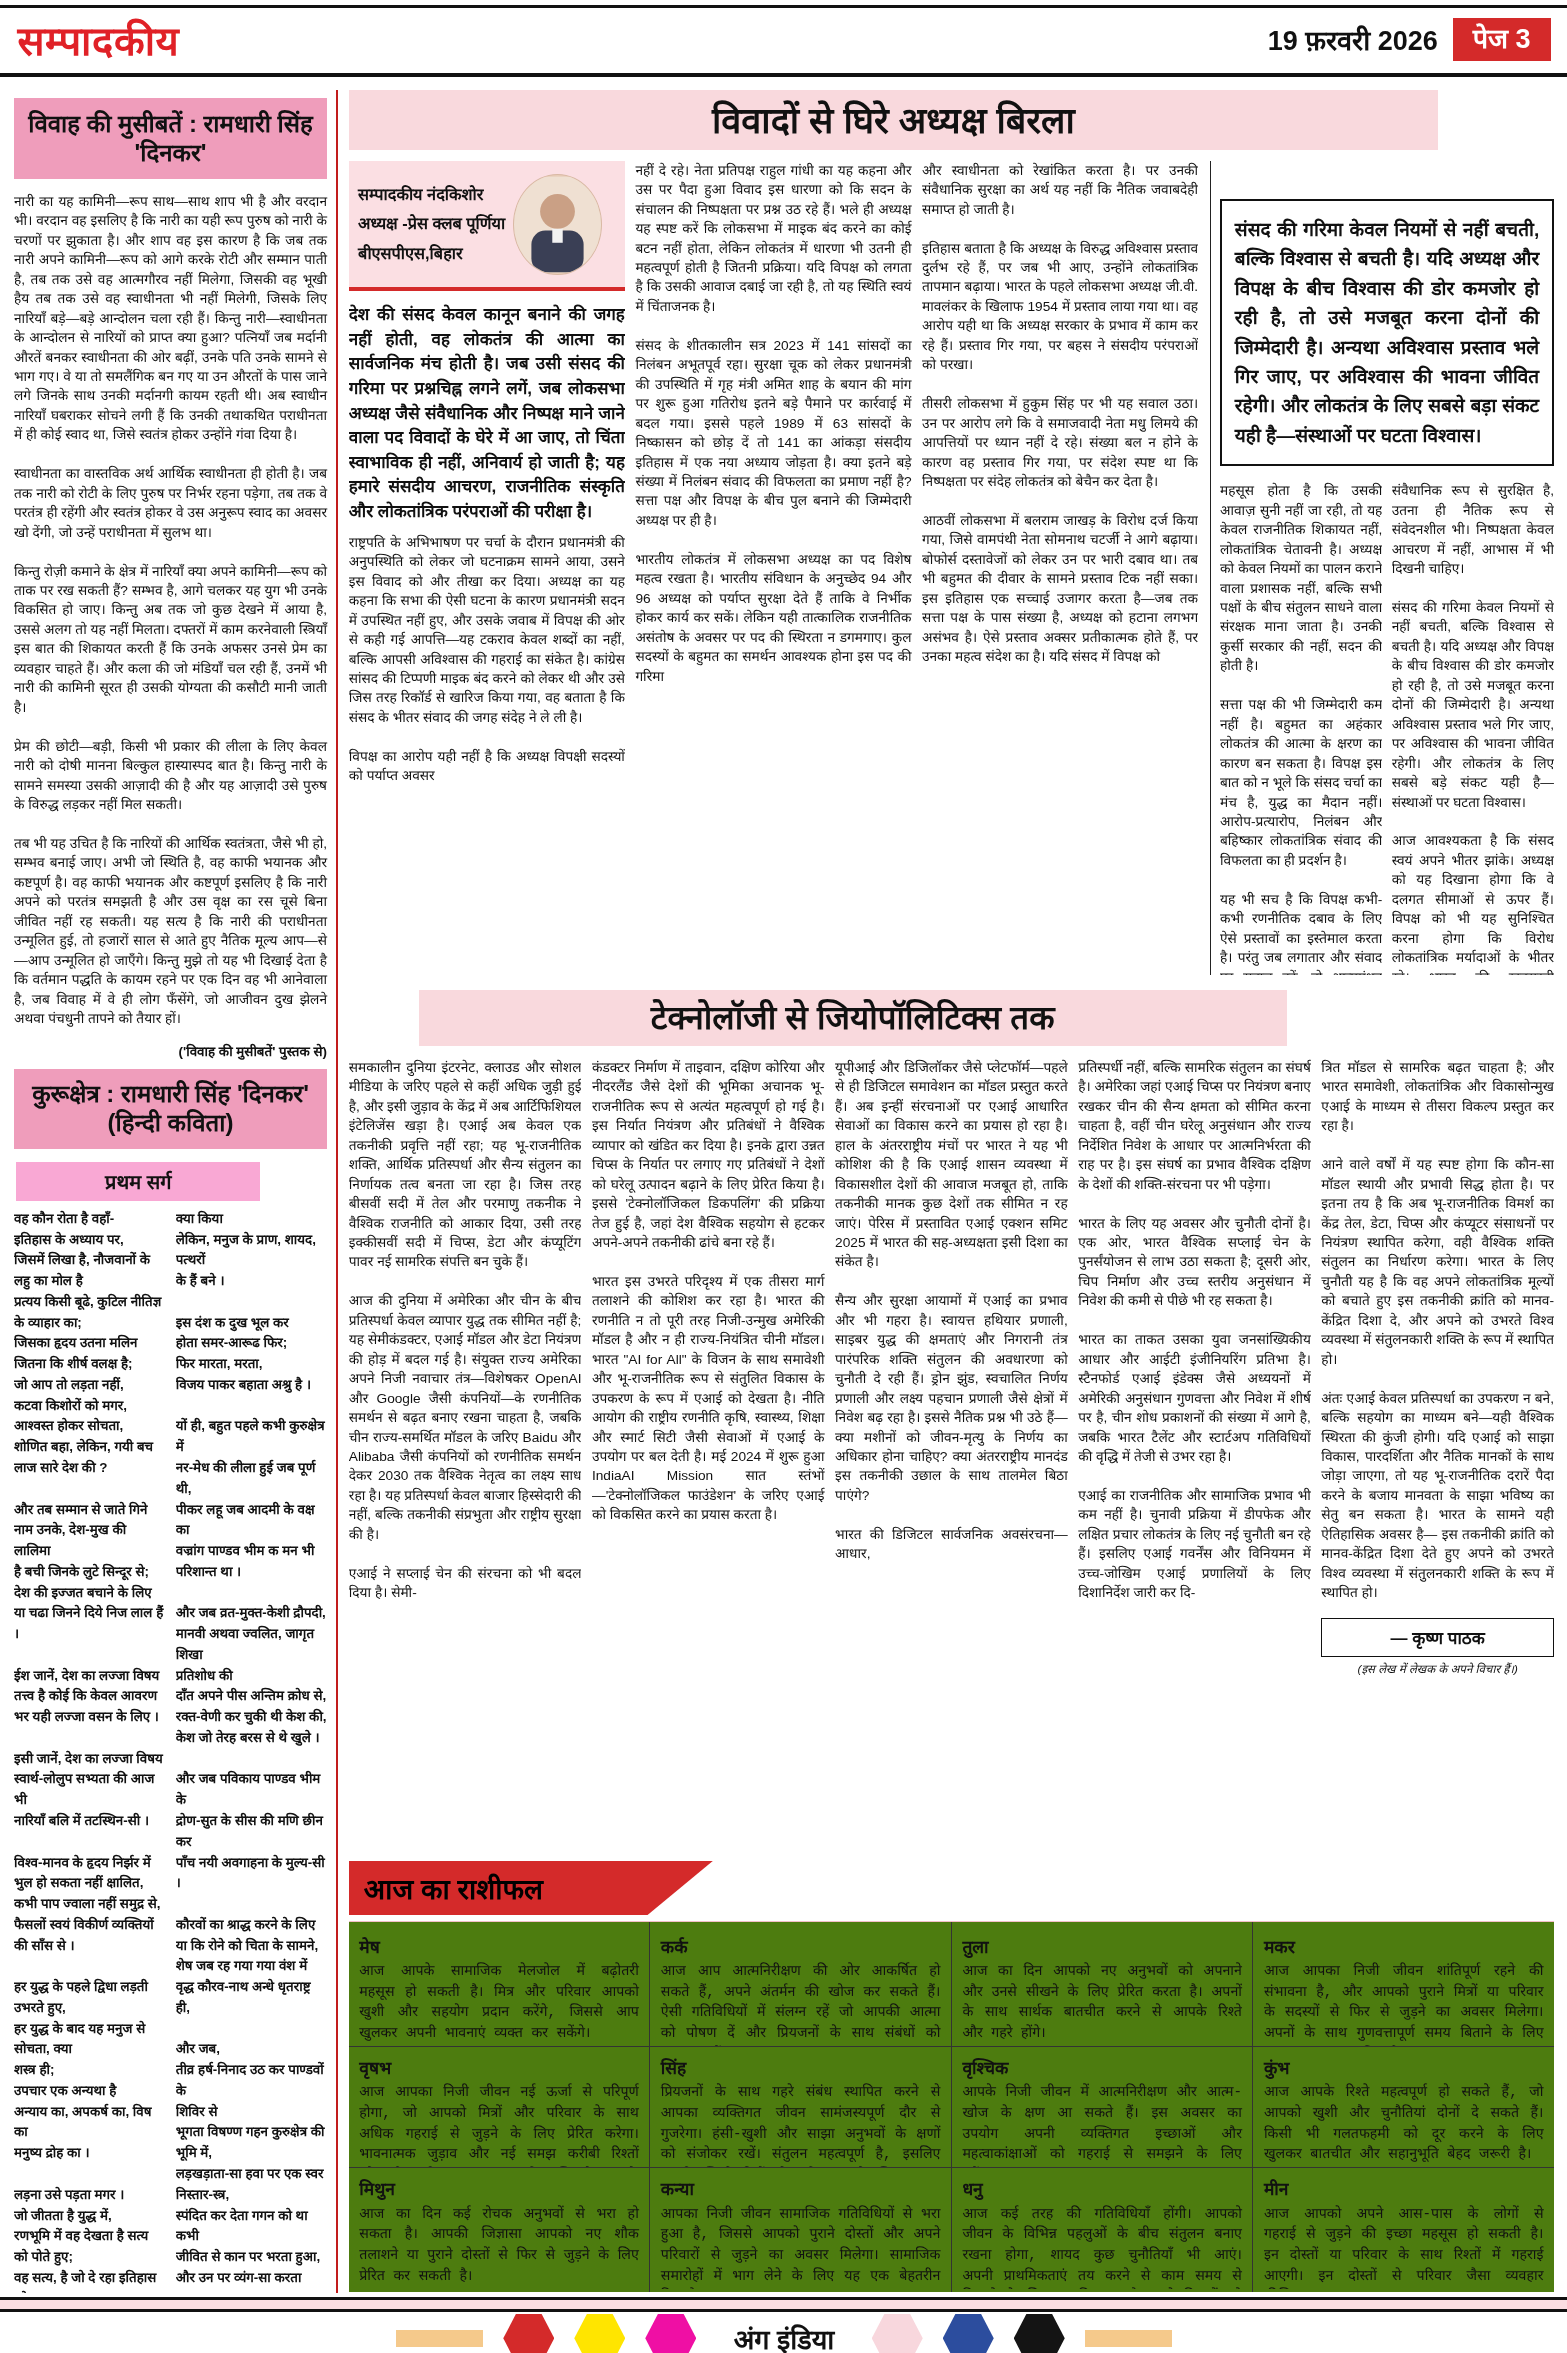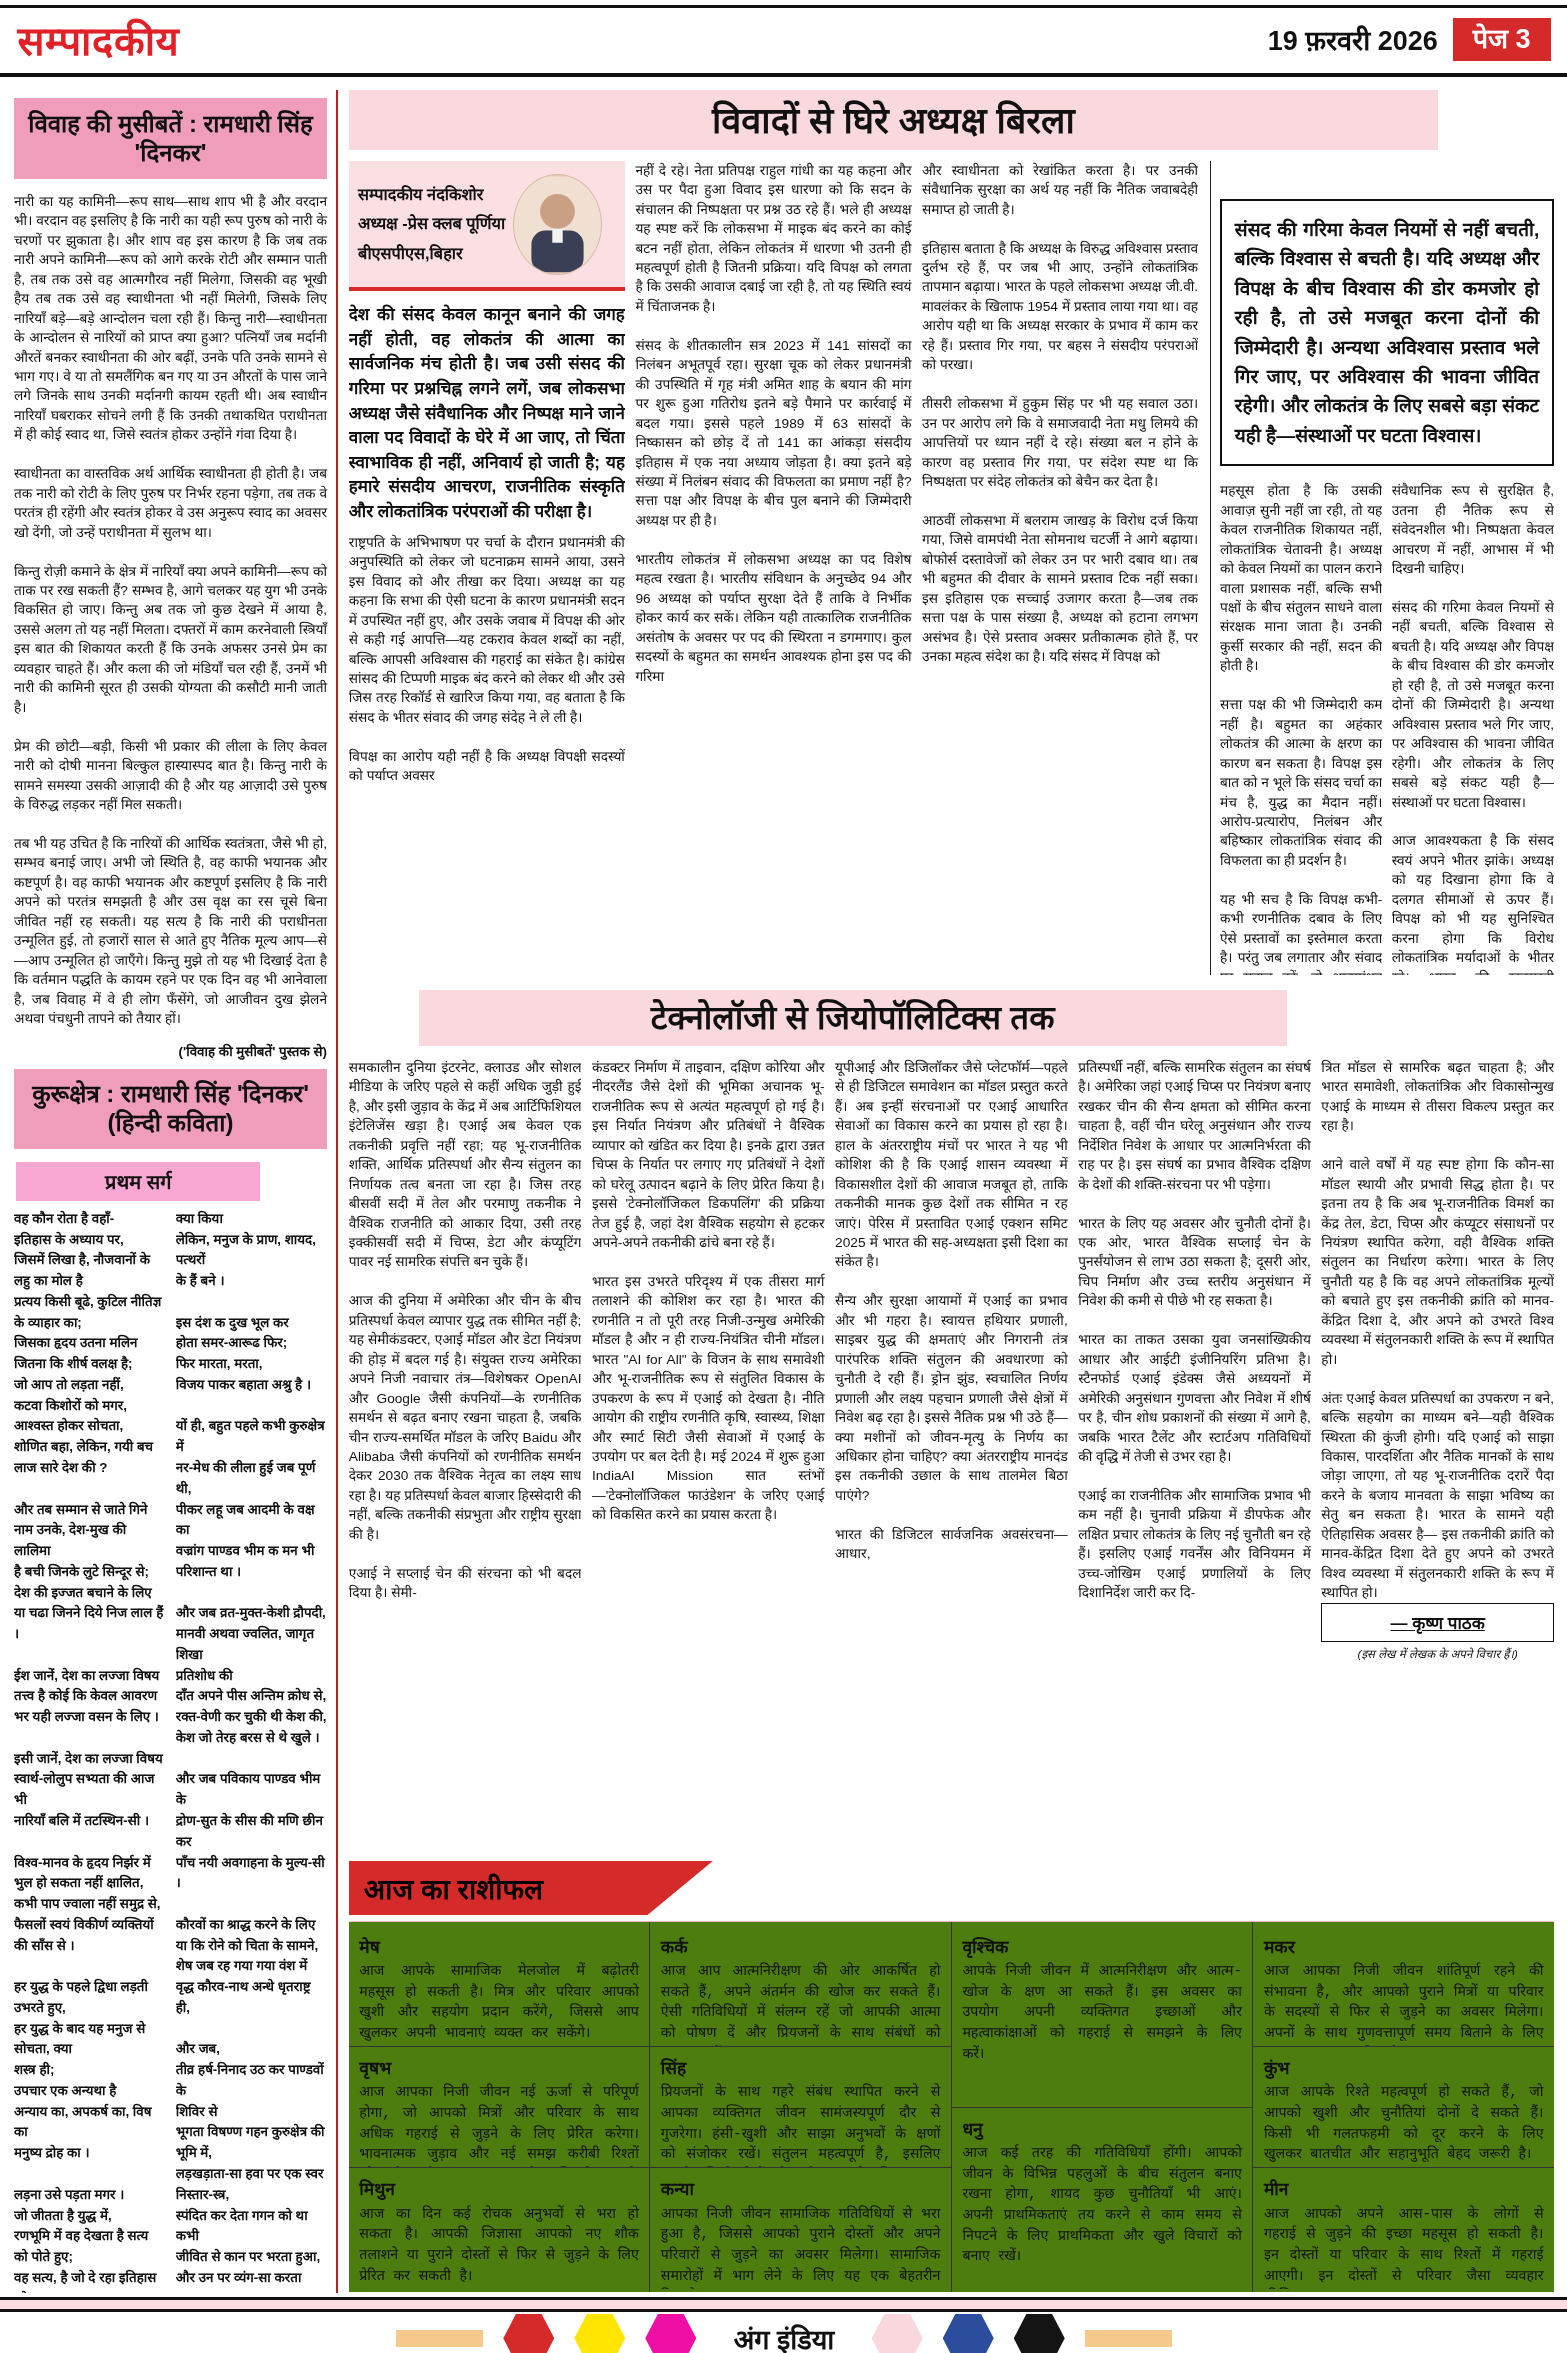--- a/index.html
+++ b/index.html
@@ -48,21 +48,21 @@
         margin-bottom:8.1px;white-space:pre-line;}
   .quote-box{border:2.3px solid #111;padding:14px 12.8px;font-size:19px;font-weight:bold;
              line-height:1.55;text-align:justify;margin:38px 0 15px 0;white-space:pre-line;}
   .rightA .cols{gap:9.3px;}
   
   .rowB{margin-top:15px;height:855px;overflow:hidden;display:flex;flex-direction:column;}
   .band-wrap-b{margin:0 0 11.6px 70px;width:72%;}
   .band-wrap-b .big-band{font-size:33px;}
   .tech-cols{display:flex;gap:10.5px;flex:1;overflow:hidden;}
   .byline-box{border:1.7px solid #111;font-weight:bold;font-size:17px;text-align:center;
-              padding:7px 4.7px;text-decoration:underline;}
+              padding:7px 4.7px;margin-top:15px;}
   .byline-note{font-size:11.6px;text-align:center;margin-top:4.7px;font-style:italic;}
   
   .rowC{margin-top:16.3px;height:431px;display:flex;flex-direction:column;overflow:hidden;}
   .horo-head{background:#d42a2a;color:#111;width:326px;
              clip-path:polygon(0 0,100% 0,82% 100%,0 100%);padding:8.1px 23px 8.1px 15px;}
   .horo-head span{font-size:28px;font-weight:bold;color:#000;margin-top:28px;}
   .horo-panel{background:#4d7c0f;flex:1;display:flex;margin-top:5.8px;overflow:hidden;
               border-top:1.2px solid #f3bfc8;font-family:Liberation Mono, monospace;}
   .horo-col{flex:1;display:flex;flex-direction:column;border-right:1.2px solid #333;
             padding:3.5px 0;min-width:0;}
@@ -363,20 +363,24 @@
             <div class="sign">सिंह</div>
             <div class="sign-text">प्रियजनों के साथ गहरे संबंध स्थापित करने से आपका व्यक्तिगत जीवन सामंजस्यपूर्ण दौर से गुजरेगा। हंसी-खुशी और साझा अनुभवों के क्षणों को संजोकर रखें। संतुलन महत्वपूर्ण है, इसलिए अपनी जिम्मेदारियों के बीच अपने लिए समय निकालें।</div>
           </div>
           <div class="horo-cell">
             <div class="sign">कन्या</div>
             <div class="sign-text">आपका निजी जीवन सामाजिक गतिविधियों से भरा हुआ है, जिससे आपको पुराने दोस्तों और अपने परिवारों से जुड़ने का अवसर मिलेगा। सामाजिक समारोहों में भाग लेने के लिए यह एक बेहतरीन दिन है।</div>
           </div>
         </div>
         <div class="horo-col">
           <div class="horo-cell">
+            <div class="sign">तुला</div>
+            <div class="sign-text">आज का दिन आपको नए अनुभवों को अपनाने और उनसे सीखने के लिए प्रेरित करता है। अपनों के साथ सार्थक बातचीत करने से आपके रिश्ते और गहरे होंगे।</div>
+          </div>
+          <div class="horo-cell">
             <div class="sign">वृश्चिक</div>
             <div class="sign-text">आपके निजी जीवन में आत्मनिरीक्षण और आत्म-खोज के क्षण आ सकते हैं। इस अवसर का उपयोग अपनी व्यक्तिगत इच्छाओं और महत्वाकांक्षाओं को गहराई से समझने के लिए करें।</div>
           </div>
           <div class="horo-cell">
             <div class="sign">धनु</div>
             <div class="sign-text">आज कई तरह की गतिविधियाँ होंगी। आपको जीवन के विभिन्न पहलुओं के बीच संतुलन बनाए रखना होगा, शायद कुछ चुनौतियाँ भी आएं। अपनी प्राथमिकताएं तय करने से काम समय से निपटने के लिए प्राथमिकता और खुले विचारों को बनाए रखें।</div>
           </div>
         </div>
         <div class="horo-col">
           <div class="horo-cell">

